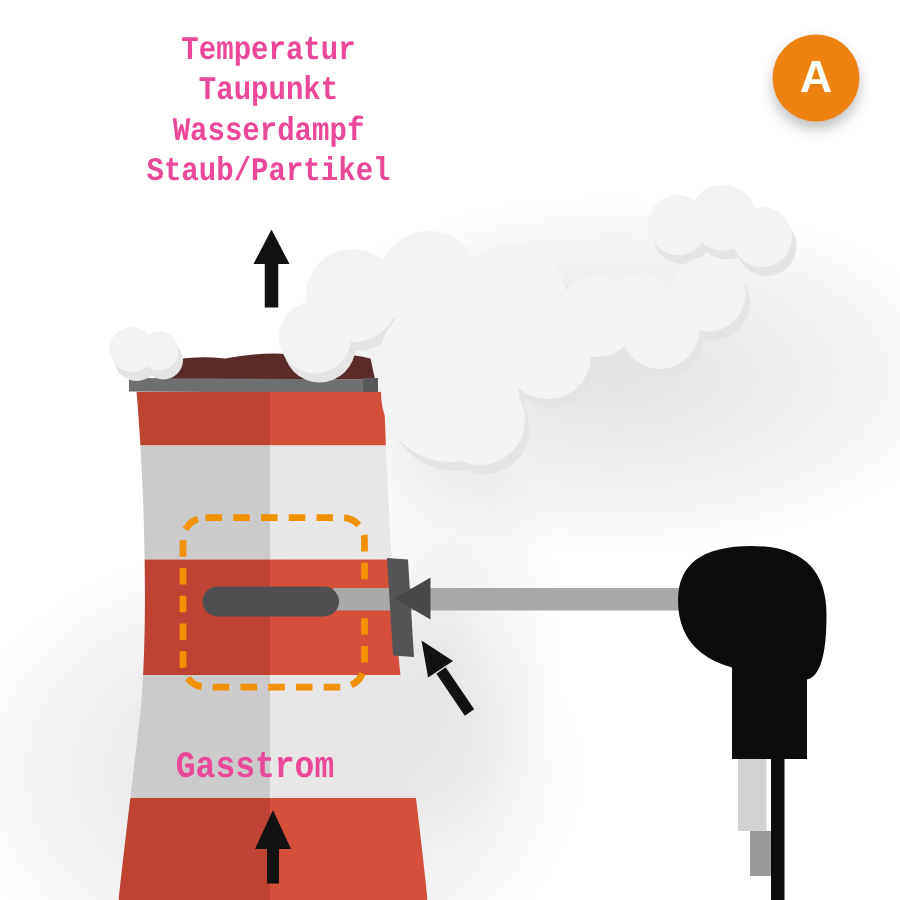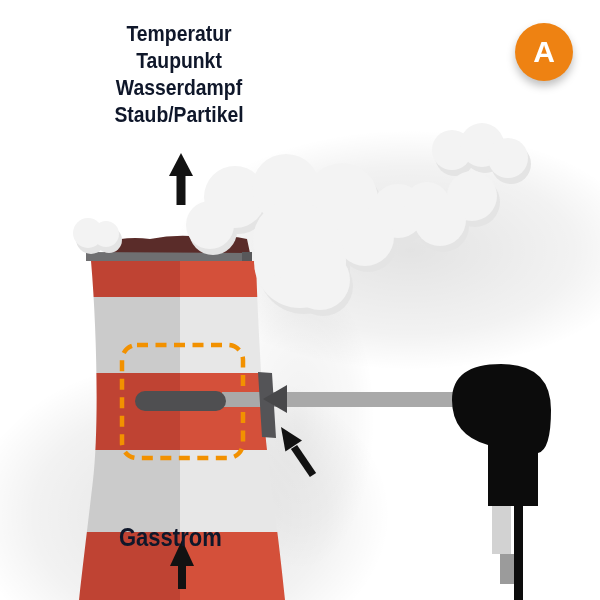--- a/index.html
+++ b/index.html
@@ -1,25 +1,25 @@
 <!DOCTYPE html>
 <html><head>
 <meta charset="utf-8">
 <style>
   html,body{margin:0;padding:0;}
   body{width:600px;height:600px;overflow:hidden;background:#ffffff;
        font-family:"Liberation Sans", sans-serif;}
   .scene{position:relative;width:600px;height:600px;background:#ffffff;}
   .scene > svg{position:absolute;left:0;top:0;}
-  .label{position:absolute;color:#0f172a;font-weight:700;}
+  .label{position:absolute;color:#ec4899;font-weight:700;font-family:Liberation Mono, monospace;}
   .label.center{text-align:center;}
   .squeeze{display:inline-block;transform:scaleX(0.88);transform-origin:50% 50%;}
   .squeeze-left{display:inline-block;transform:scaleX(0.88);transform-origin:0 50%;}
   #emissions-label{left:29px;top:20px;width:300px;font-size:22px;line-height:27px;}
-  #gasstrom-label{left:70px;top:499px;width:200px;font-size:25px;line-height:26px;margin-top:25px;}
+  #gasstrom-label{left:70px;top:499px;width:200px;font-size:25px;line-height:26px;}
   #test-label{left:316px;top:477px;font-size:23px;white-space:nowrap;}
   .badge{position:absolute;left:515px;top:23px;width:58px;height:58px;border-radius:50%;
          background:#ee8212;color:#ffffff;font-size:30px;font-weight:700;
          display:flex;align-items:center;justify-content:center;
          box-shadow:0 5px 9px rgba(0,0,0,0.25);}
 </style>
 </head>
 <body>
 
 <div class="scene">

